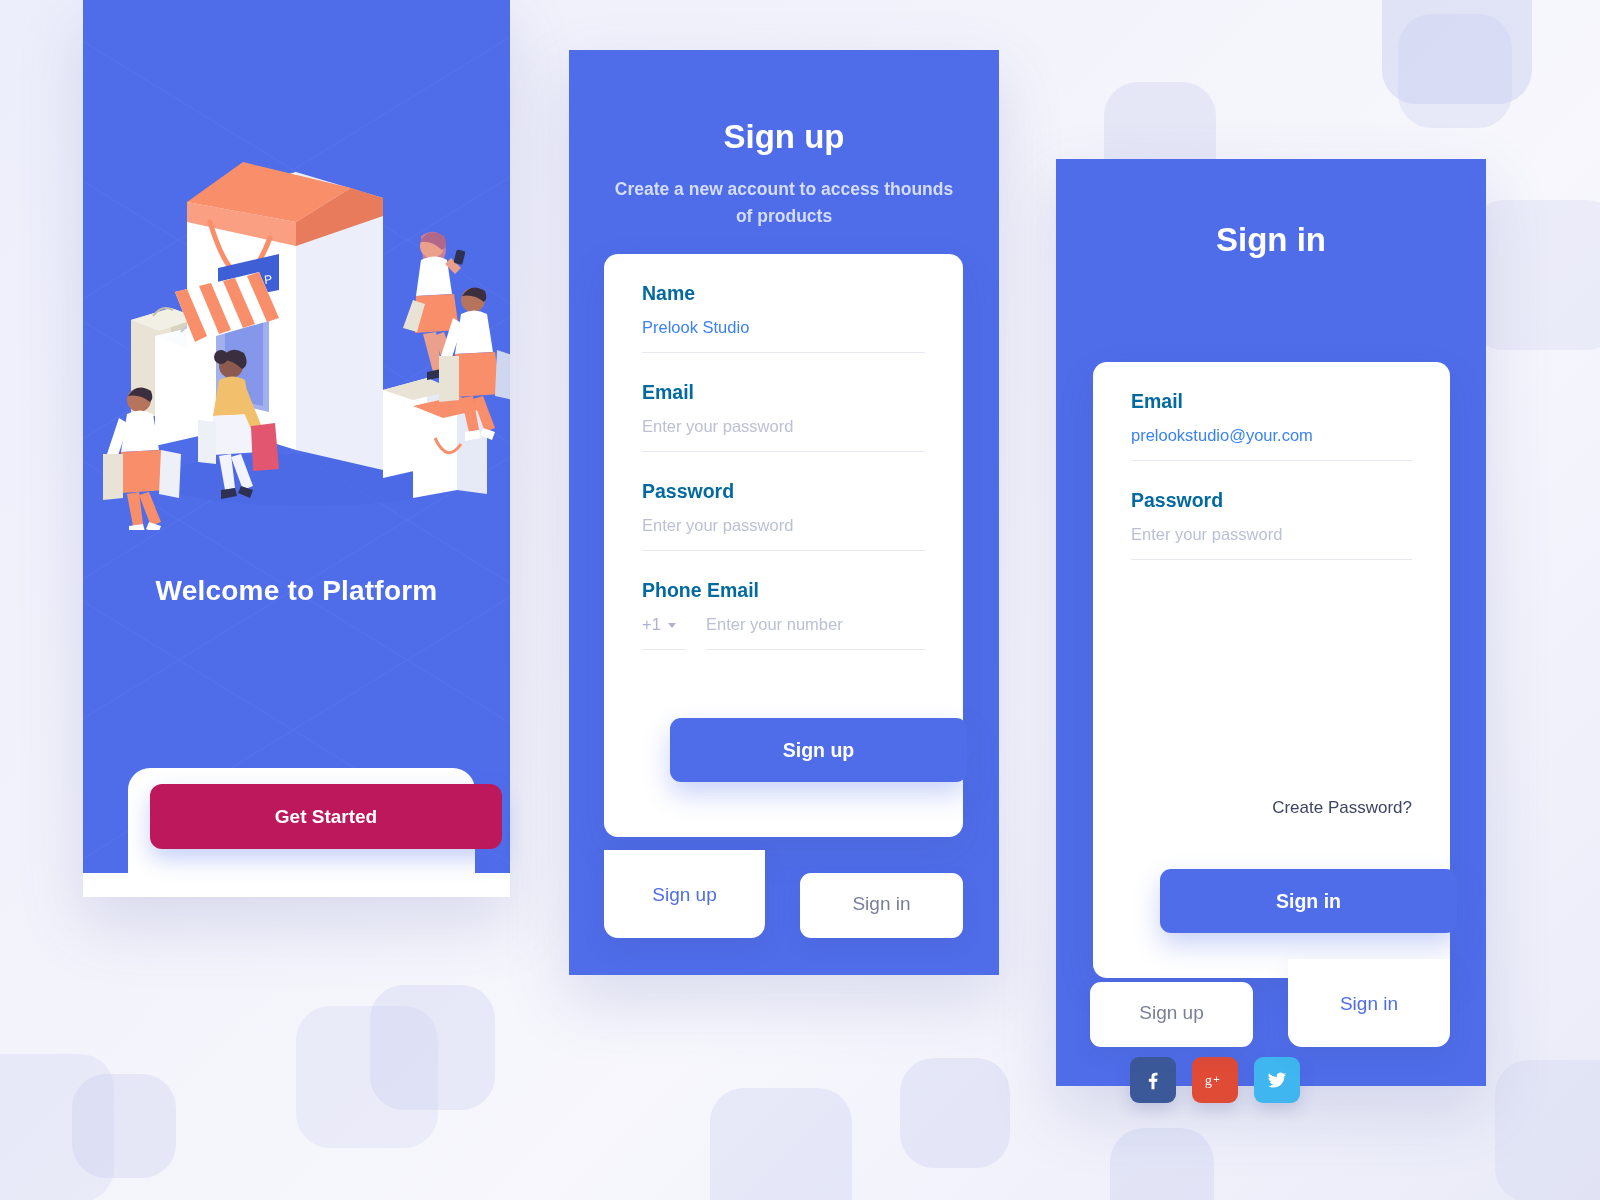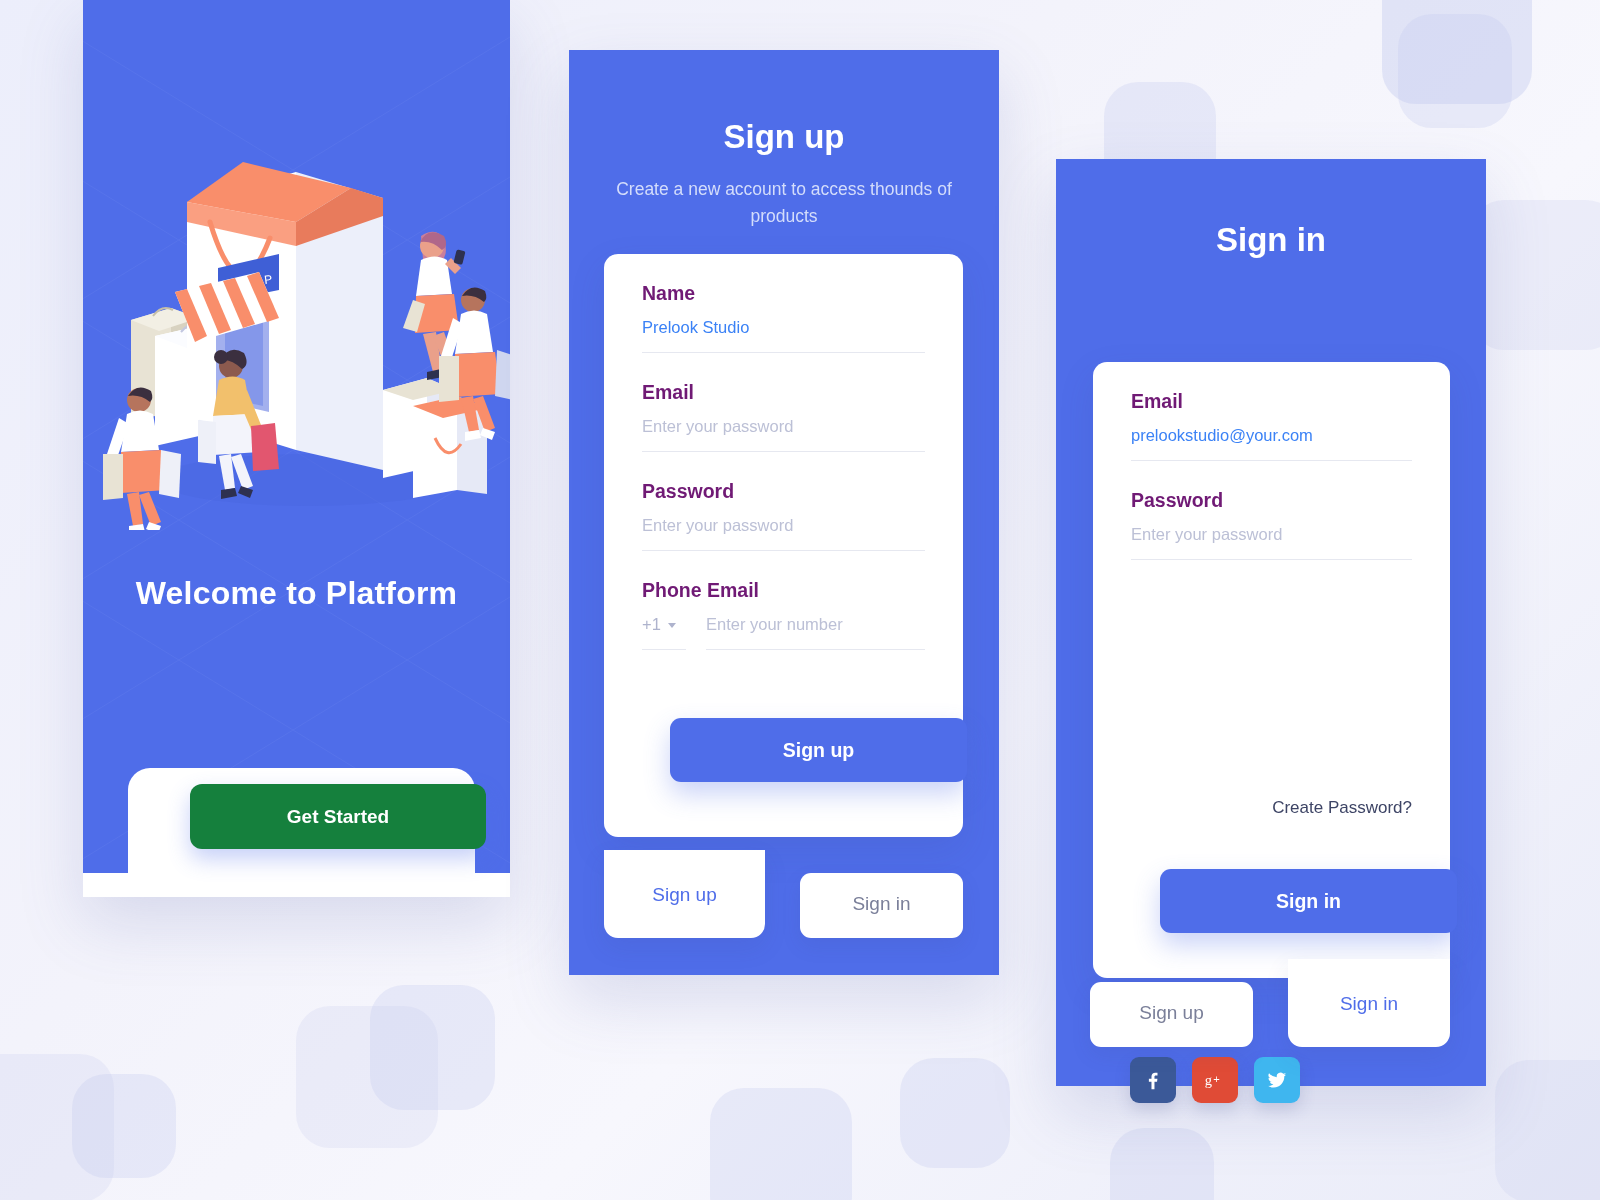--- a/index.html
+++ b/index.html
@@ -15,41 +15,41 @@
   .sq.s3{opacity:.22;}
 
   
   .panel{position:absolute;background:#4f6de9;box-shadow:0 26px 60px rgba(86,98,170,.18);}
 
   
   #welcome{left:83px;top:0;width:427px;height:897px;}
   .grid-pat{position:absolute;inset:0;overflow:hidden;opacity:.5;}
   .welcome-illo{position:absolute;left:0;top:150px;width:427px;height:380px;}
   .welcome-copy{position:absolute;left:0;right:0;top:575px;text-align:center;padding:0 40px;box-sizing:border-box;}
-  .welcome-title{font-size:32px;color:#ffffff;font-weight:600;letter-spacing:.2px;margin:0 0 14px 0;}
+  .welcome-title{font-size:28px;color:#ffffff;font-weight:600;letter-spacing:.2px;margin:0 0 14px 0;}
   .welcome-sub{font-size:17px;line-height:26px;color:#d7def9;font-weight:400;margin:0;}
   .welcome-foot{position:absolute;left:0;bottom:0;width:427px;height:129px;}
   .foot-bar{position:absolute;left:0;bottom:0;width:427px;height:24px;background:#ffffff;}
   .foot-notch{position:absolute;left:45px;bottom:24px;width:347px;height:105px;background:#ffffff;border-radius:22px 22px 0 0;}
-  .get-started{position:absolute;left:67px;bottom:48px;width:296px;height:65px;background:#15803d;border:none;border-radius:12px;
-    color:#fff;font-size:19px;font-weight:600;font-family:inherit;cursor:pointer;box-shadow:0 10px 22px rgba(79,109,233,.32);margin-left:40px;}
+  .get-started{position:absolute;left:67px;bottom:48px;width:352px;height:65px;background:#be185d;border:none;border-radius:12px;
+    color:#fff;font-size:19px;font-weight:600;font-family:inherit;cursor:pointer;box-shadow:0 10px 22px rgba(79,109,233,.32);}
 
   
   #signup{left:569px;top:50px;width:430px;height:925px;}
   .panel-head{text-align:center;padding:0 38px;box-sizing:border-box;}
   .panel-title{color:#fff;font-weight:700;margin:0;}
   .panel-sub{color:#d4ddfb;font-weight:400;margin:0;}
   #signup .panel-title{font-size:33px;padding-top:68px;}
-  #signup .panel-sub{font-size:17.5px;line-height:27px;padding-top:20px;}
+  #signup .panel-sub{font-size:17.5px;line-height:27px;padding-top:20px;font-weight:bold;}
 
   .card{position:absolute;background:#ffffff;box-shadow:0 14px 36px rgba(60,72,140,.12);}
   #signup-card{left:35px;top:204px;width:359px;height:583px;border-radius:14px 14px 14px 14px;}
 
   .field{position:relative;margin:0 38px;padding-top:26px;}
-  .field-label{font-size:19.5px;color:#701a75;font-weight:600;line-height:26px;}
+  .field-label{font-size:19.5px;color:#0369a1;font-weight:600;line-height:26px;}
   .field-value{font-size:16.5px;line-height:30px;padding-top:6px;color:#3b82f6;}
   .field-ph{font-size:16.5px;line-height:30px;padding-top:6px;color:#bcc0d6;}
   .field-rule{height:1px;background:#e6e8f0;margin-top:10px;}
 
   .phone-row{display:flex;align-items:flex-end;padding-top:6px;}
   .cc{display:flex;align-items:center;gap:7px;width:44px;}
   .cc-text{font-size:16.5px;line-height:30px;color:#aeb3cd;}
   .cc-rule{height:1px;background:#e6e8f0;margin-top:10px;width:44px;}
   .phone-in{flex:1;margin-left:20px;}
   .chev{display:inline-block;width:0;height:0;border-left:4.5px solid transparent;border-right:4.5px solid transparent;border-top:5.5px solid #aeb3cd;position:relative;top:1px;}

